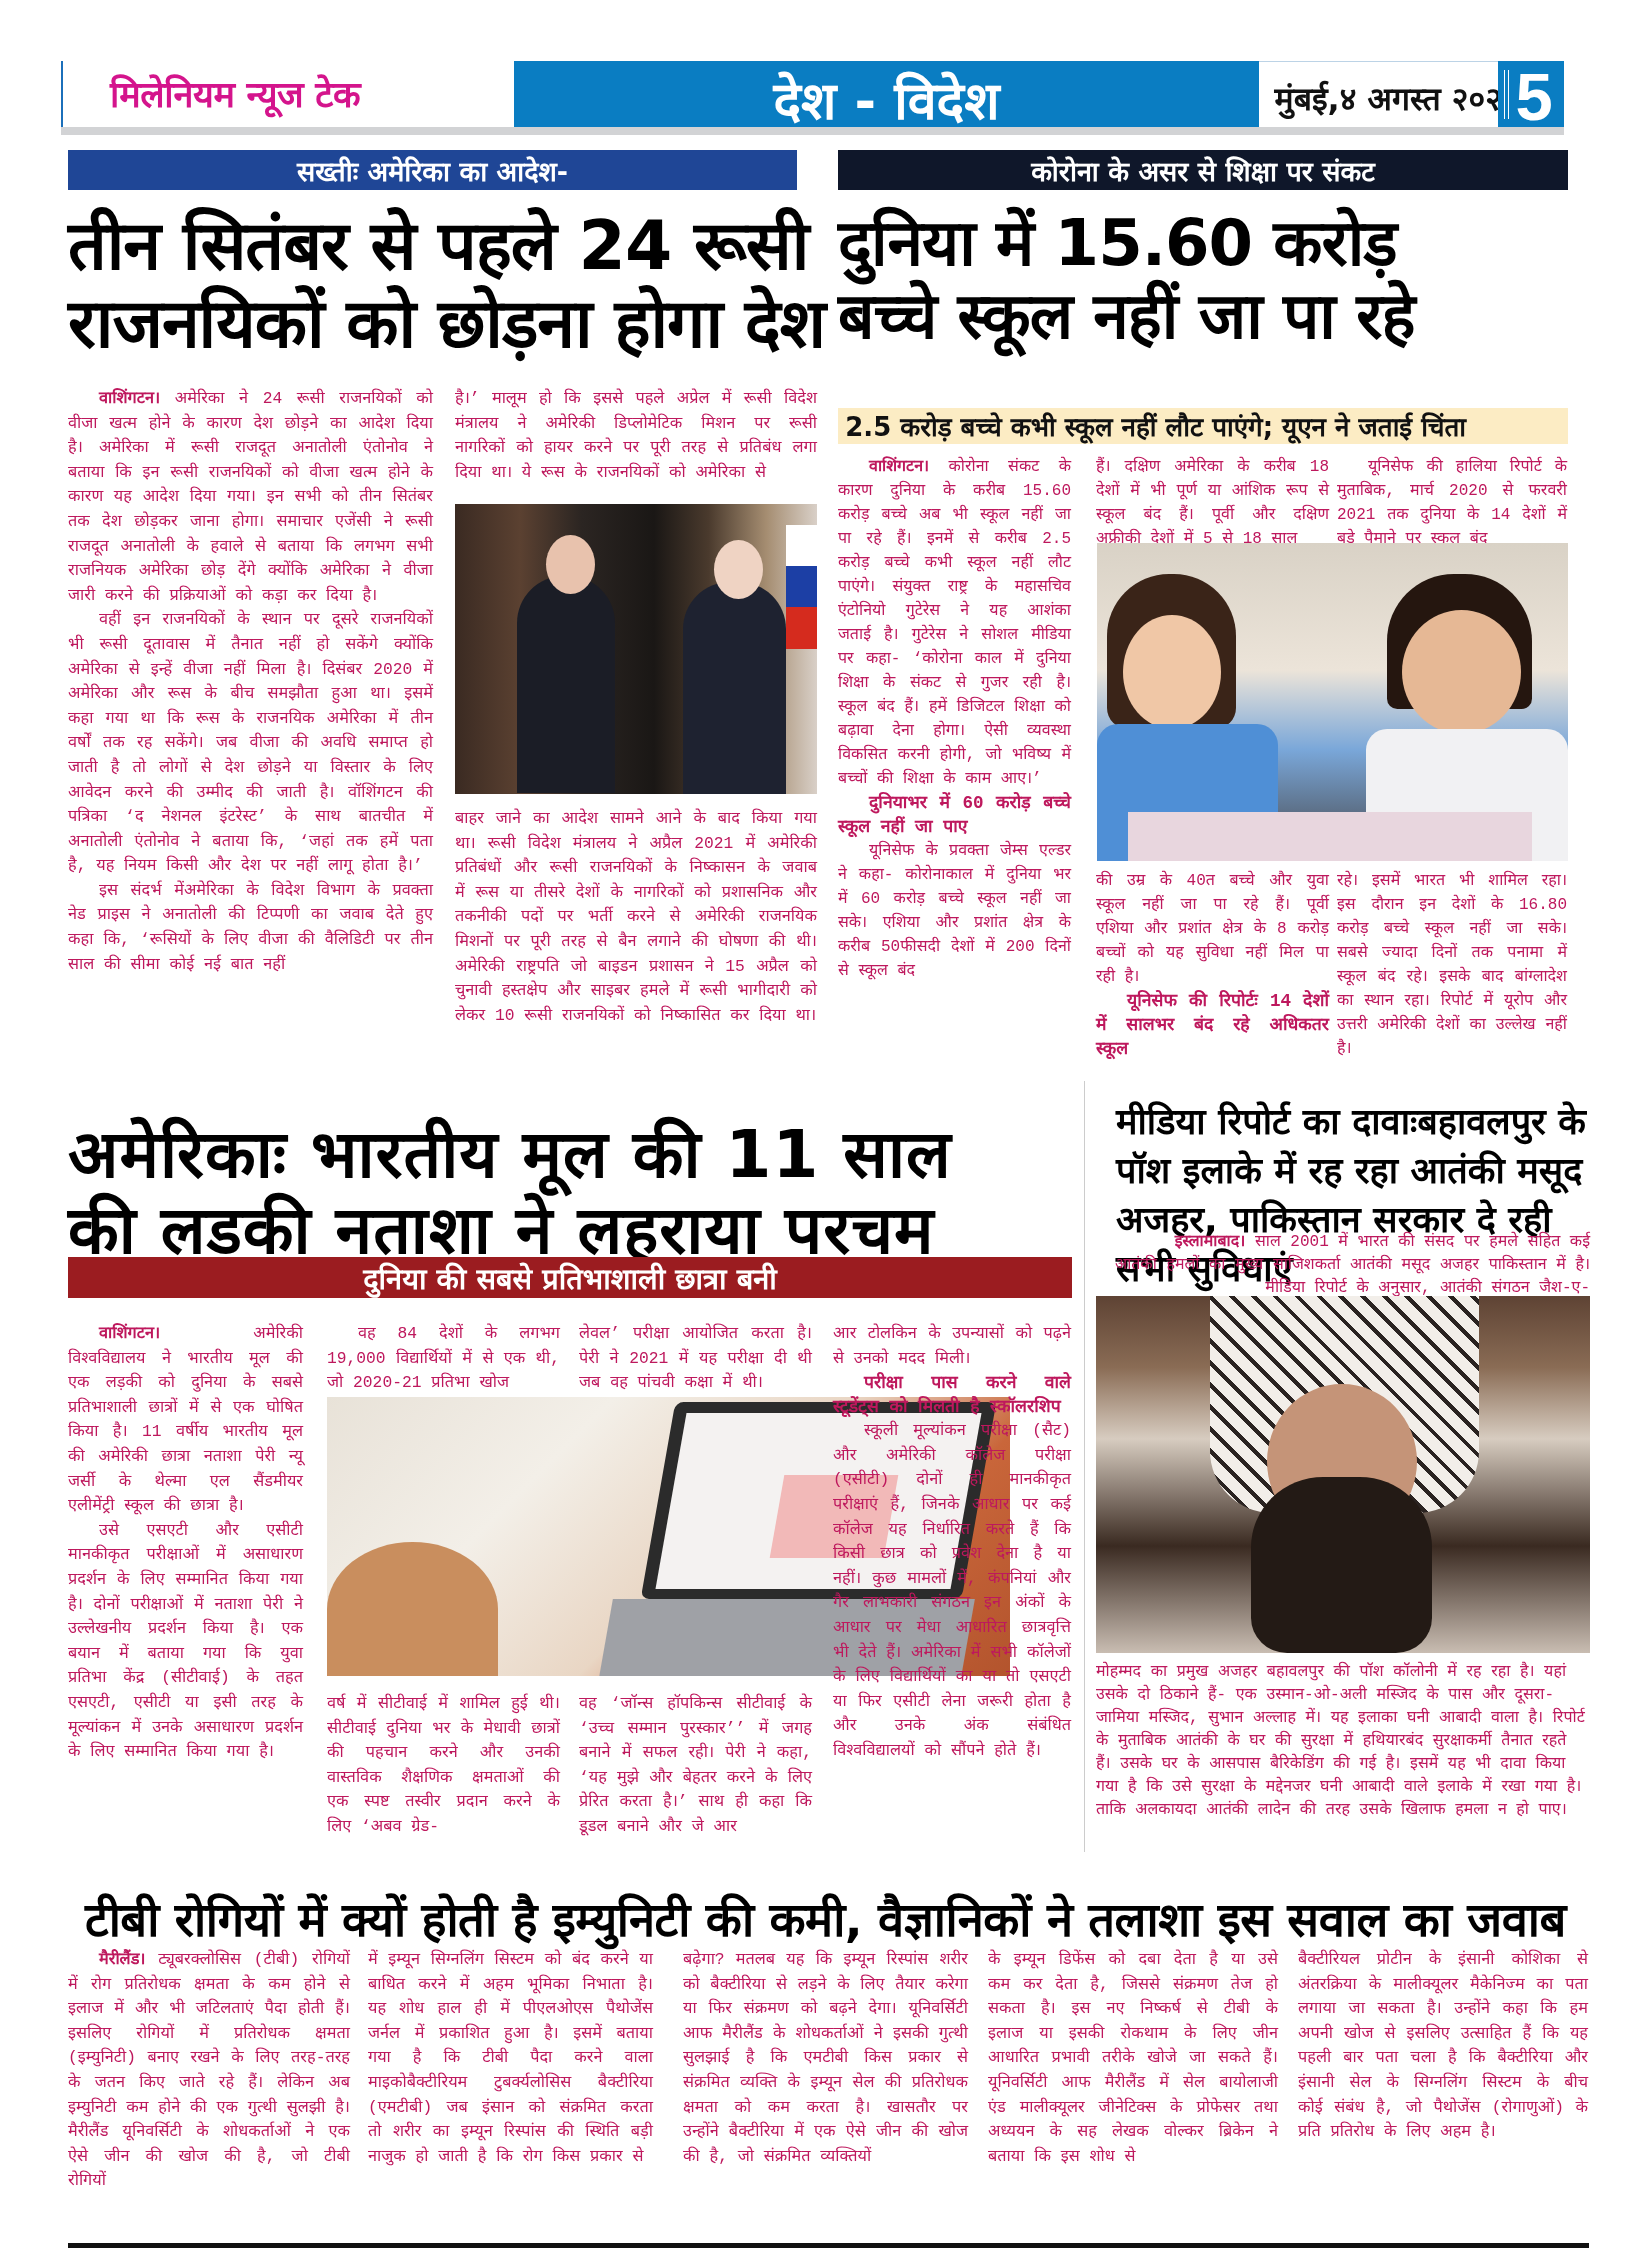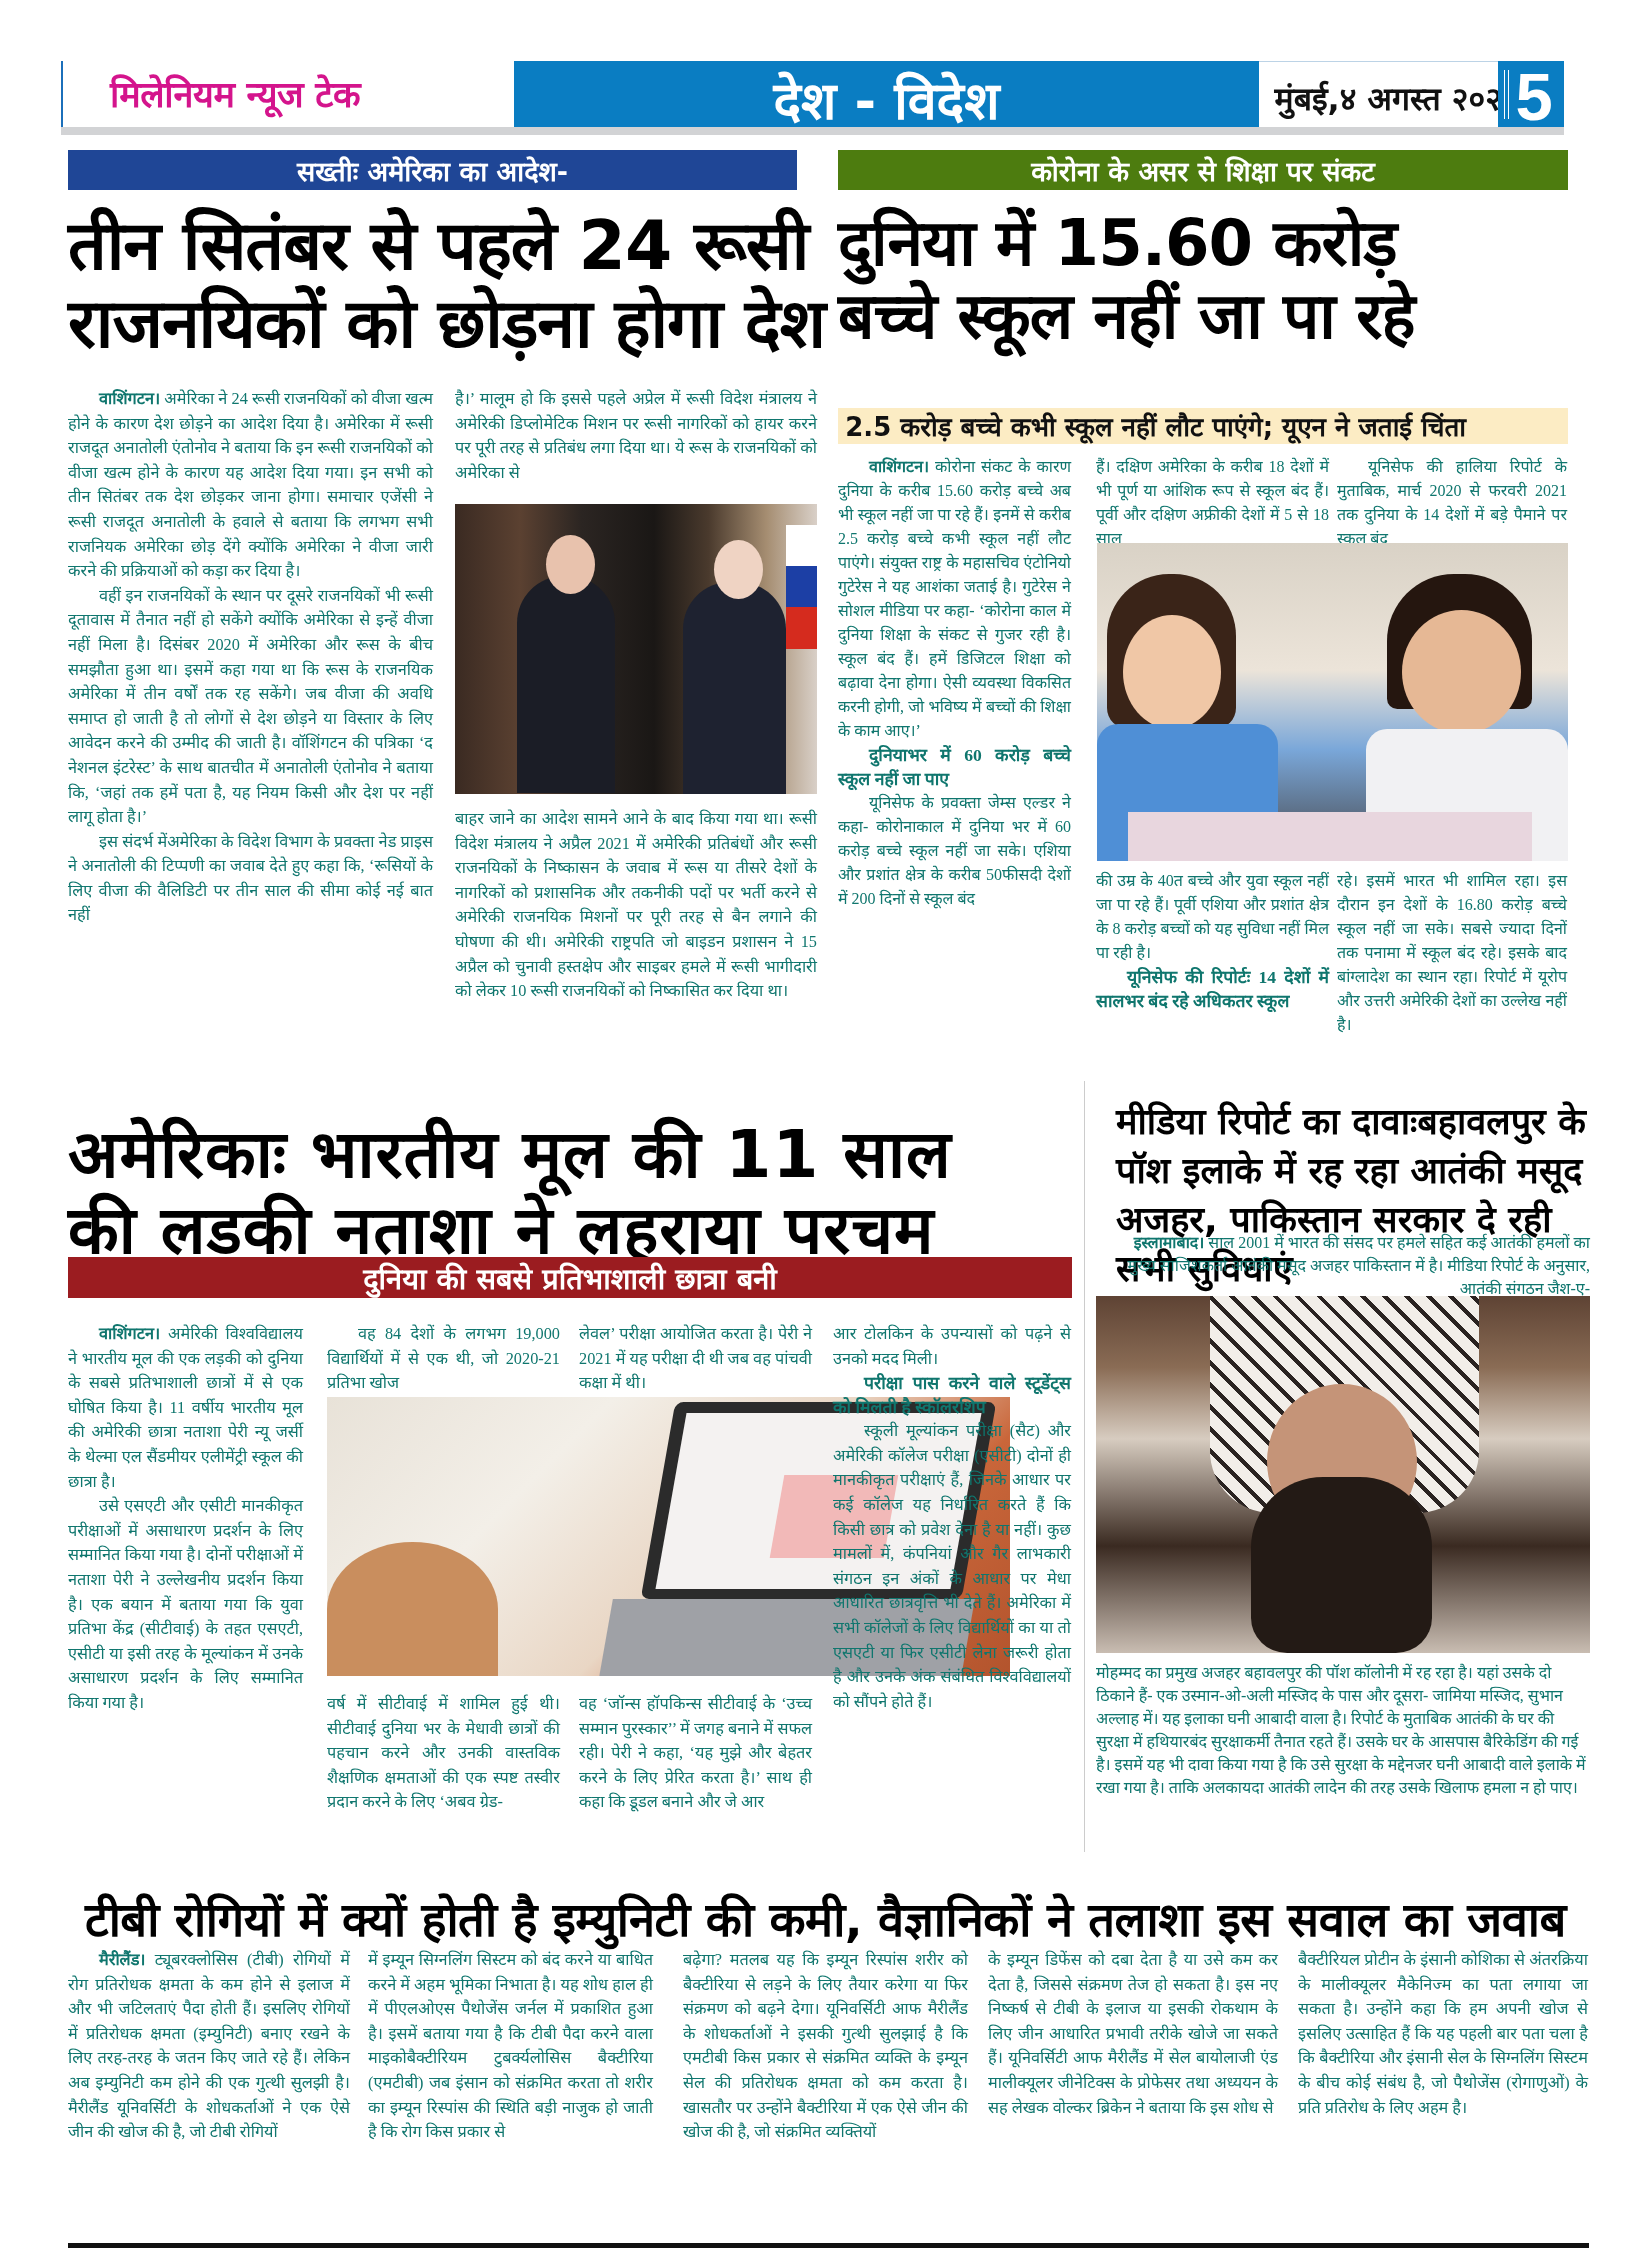--- a/index.html
+++ b/index.html
@@ -16,29 +16,29 @@
   #mast-date { left: 1198px; top: 0; width: 239px; height: 66px; background:#fff; border-top: 1px solid #bcd3e6; }
   #dateline { position:absolute; left: 15.5px; top: 13.5px; font-size: 32px; font-weight: bold; color:#111; white-space: nowrap; }
   #mast-page { left: 1437px; top: 0; width: 66px; height: 66px; background:#0a7dc2; }
   #page-bars { position:absolute; left: 6.2px; top: 9.3px; width: 5.2px; height: 49px; border-left: 1.6px solid #fff; border-right: 1.6px solid #fff; }
   #page-number { position:absolute; left: 17.6px; top: -3.1px; font-size: 67px; font-weight: bold; color:#fff; font-family: "Liberation Sans", sans-serif; }
   #mast-shadow { left: 0; top: 66px; width: 1503px; height: 8.3px; background: #d2d3d5; }
 
   
   .kicker { height: 40px; color:#fff; font-weight:bold; font-size: 27px; display:flex; align-items:center; justify-content:center; white-space:nowrap; }
   #kicker-russia { left: 68px; top: 150px; width: 729px; background:#1f4696; }
-  #kicker-corona { left: 838px; top: 150px; width: 730px; background:#4d7c0f; }
+  #kicker-corona { left: 838px; top: 150px; width: 730px; background:#0f172a; }
 
   .headline { font-weight: bold; color:#000; line-height: 1.14; white-space: nowrap; }
   #hl-russia { left: 68px; top: 207px; font-size: 68px; letter-spacing: -1px; }
   #hl-corona { left: 838px; top: 207px; font-size: 64px; letter-spacing: -1px; }
 
   #strap-corona { left: 838px; top: 408px; width: 730px; height: 36px; background:#fcecc4; font-size: 26px; font-weight:bold; padding-left: 7.2px; display:flex; align-items:center; white-space:nowrap; }
 
-  .col { font-family: Liberation Serif, serif; font-size: 16.3px; line-height: 24.6px; text-align: justify; color:#0f766e; }
+  .col { font-family: Liberation Mono, monospace; font-size: 16.3px; line-height: 24.6px; text-align: justify; color:#be185d; }
   .col p { text-indent: 31px; }
   .col p.noindent { text-indent: 0; }
   .col b { font-weight:bold; }
   .col .subhead { font-weight: bold; font-size: 17.6px; line-height: 24px; text-indent: 31px; }
   .narrow { font-size: 16px; line-height: 24px; }
 
   
   .photo { overflow:hidden; }
   #photo-putin-biden { left: 455px; top: 504px; width: 362px; height: 290px;
      background: linear-gradient(90deg,#3a2a22 0%,#5b4131 18%,#2b2522 35%,#1a1715 55%,#4a3a2d 70%,#a58d71 86%,#d9d0c8 100%); }

